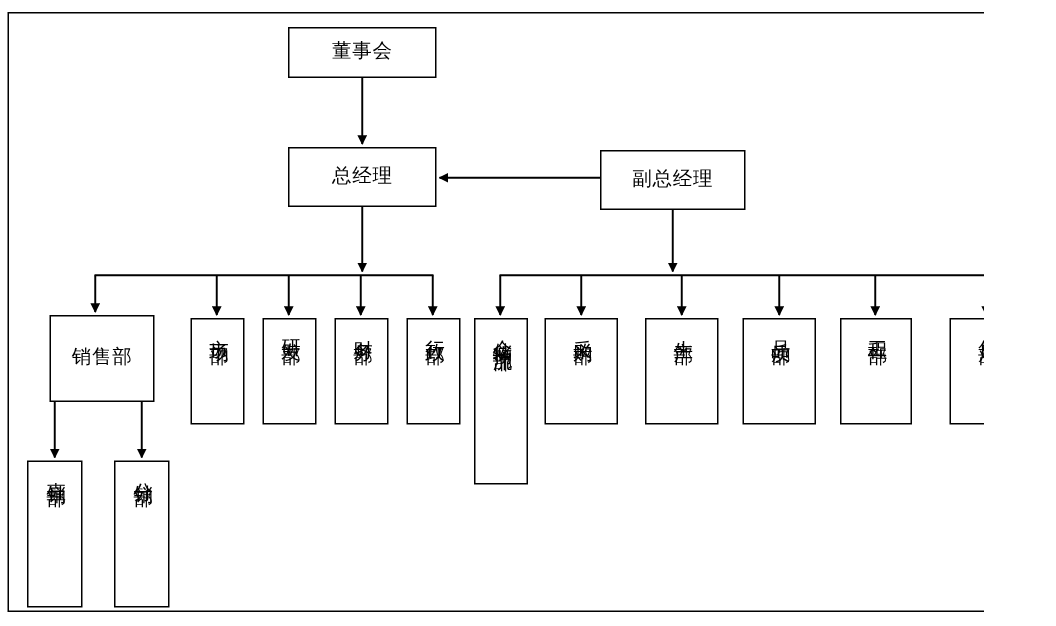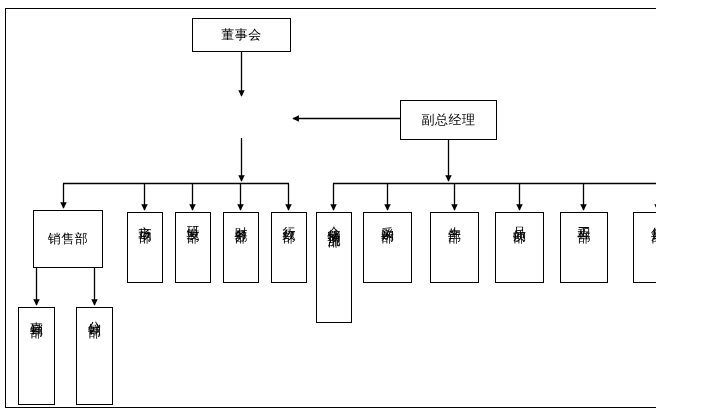--- a/index.html
+++ b/index.html
@@ -107,20 +107,23 @@
     <line x1="657.5" y1="183.5" x2="657.5" y2="210" stroke="#000000" stroke-width="1.3" marker-end="url(#arrow)"></line>
 
     <line x1="36.5" y1="268" x2="36.5" y2="305" stroke="#000000" stroke-width="1.3" marker-end="url(#arrow)"></line>
     <line x1="94.5" y1="268" x2="94.5" y2="305" stroke="#000000" stroke-width="1.3" marker-end="url(#arrow)"></line>
   </svg>
 
   <div class="node h-text" style="left:192px; top:18px; width:99px; height:34px;">
     <span class="label">董事会</span>
   </div>
 
+  <div class="node h-text" style="left:192px; top:98px; width:99px; height:40px;">
+    <span class="label">总经理</span>
+  </div>
 
   <div class="node h-text" style="left:33px; top:210px; width:70px; height:58px;">
     <span class="label">销售部</span>
   </div>
 
   <div class="node h-text" style="left:400px; top:100px; width:97px; height:40px;">
     <span class="label">副总经理</span>
   </div>
 
   <div class="node v-text" style="left:127px; top:212px; width:36px; height:71px;">

